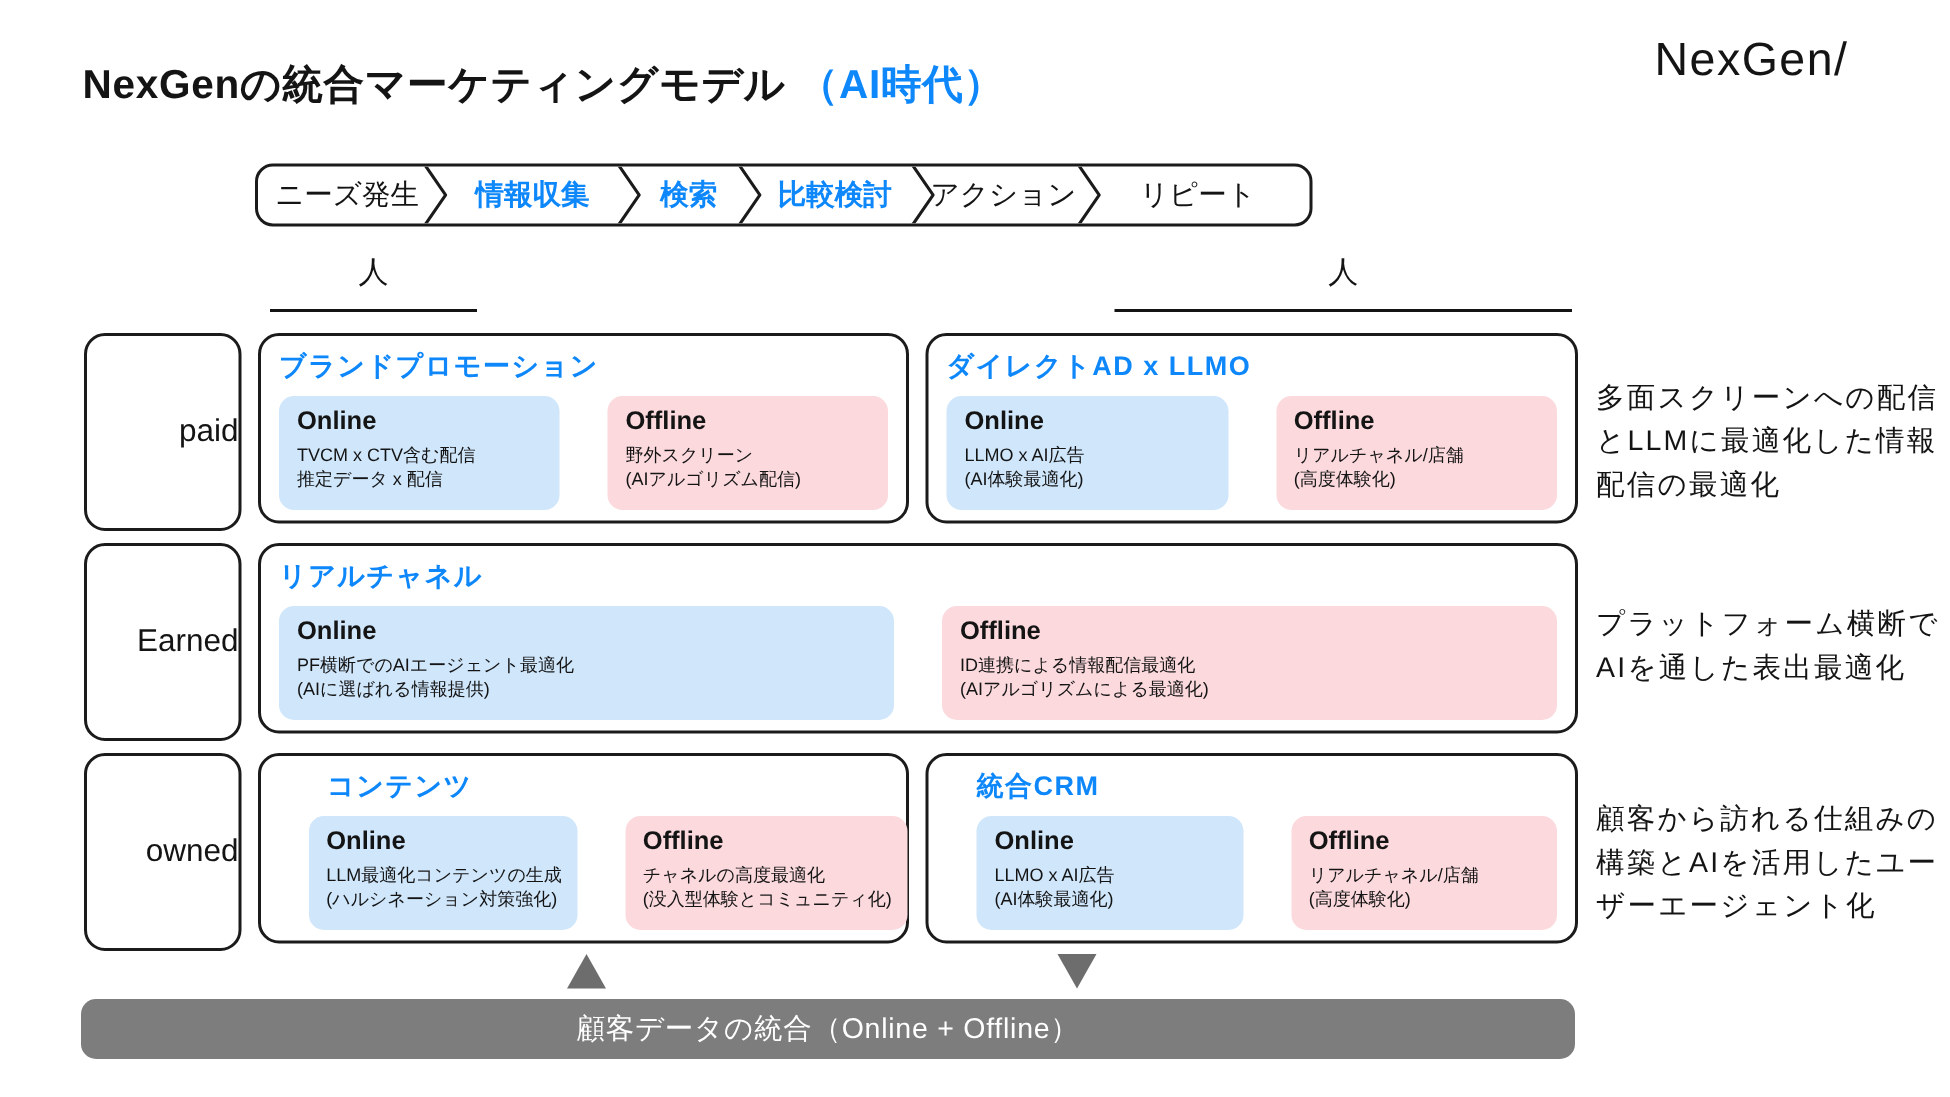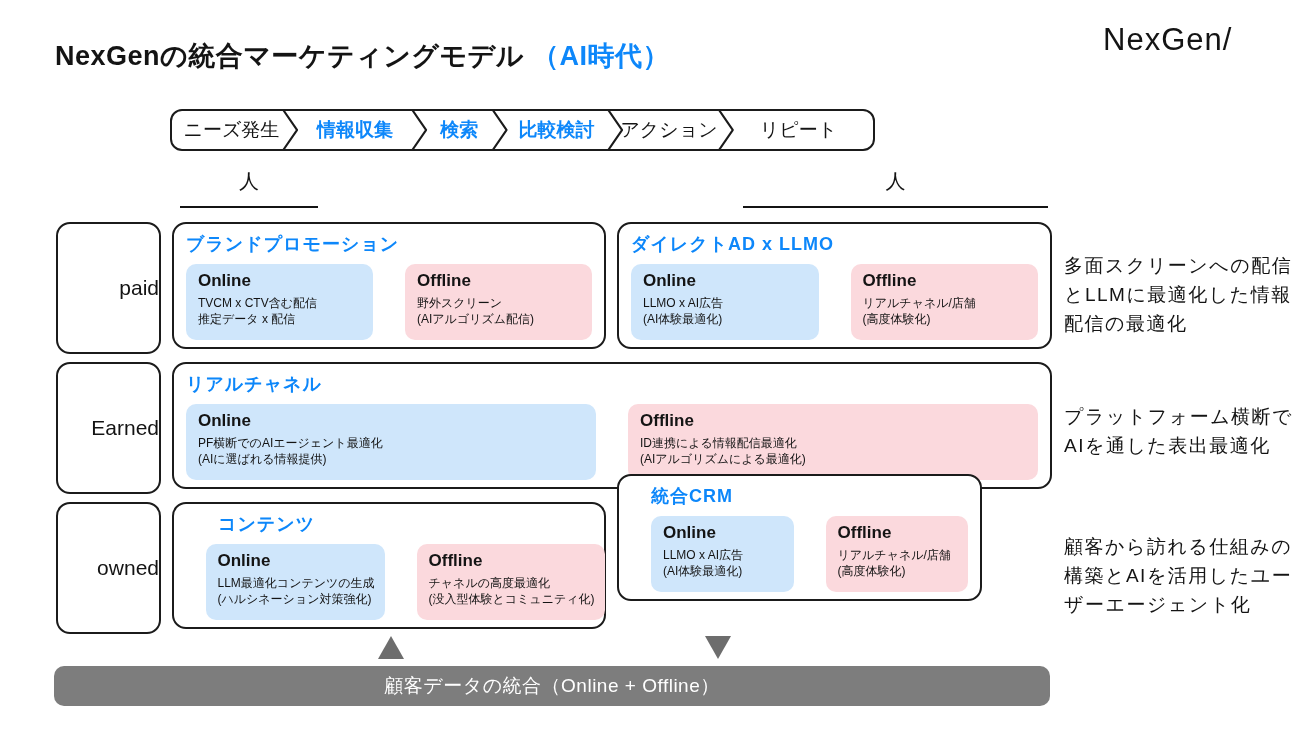--- a/index.html
+++ b/index.html
@@ -181,21 +181,21 @@
         <div class="sub-line">LLM最適化コンテンツの生成</div>
         <div class="sub-line">(ハルシネーション対策強化)</div>
       </div>
       <div class="sub-box offline">
         <div class="sub-heading">Offline</div>
         <div class="sub-line">チャネルの高度最適化</div>
         <div class="sub-line">(没入型体験とコミュニティ化)</div>
       </div>
     </div>
   </div>
-  <div class="abs content-box" style="left:617px;top:474px;width:365px;padding-left:32px;">
+  <div class="abs content-box" style="left:617px;top:502px;width:435px;padding-left:32px;">
     <div class="box-title">統合CRM</div>
     <div class="sub-row">
       <div class="sub-box online">
         <div class="sub-heading">Online</div>
         <div class="sub-line">LLMO x AI広告</div>
         <div class="sub-line">(AI体験最適化)</div>
       </div>
       <div class="sub-box offline">
         <div class="sub-heading">Offline</div>
         <div class="sub-line">リアルチャネル/店舗</div>

